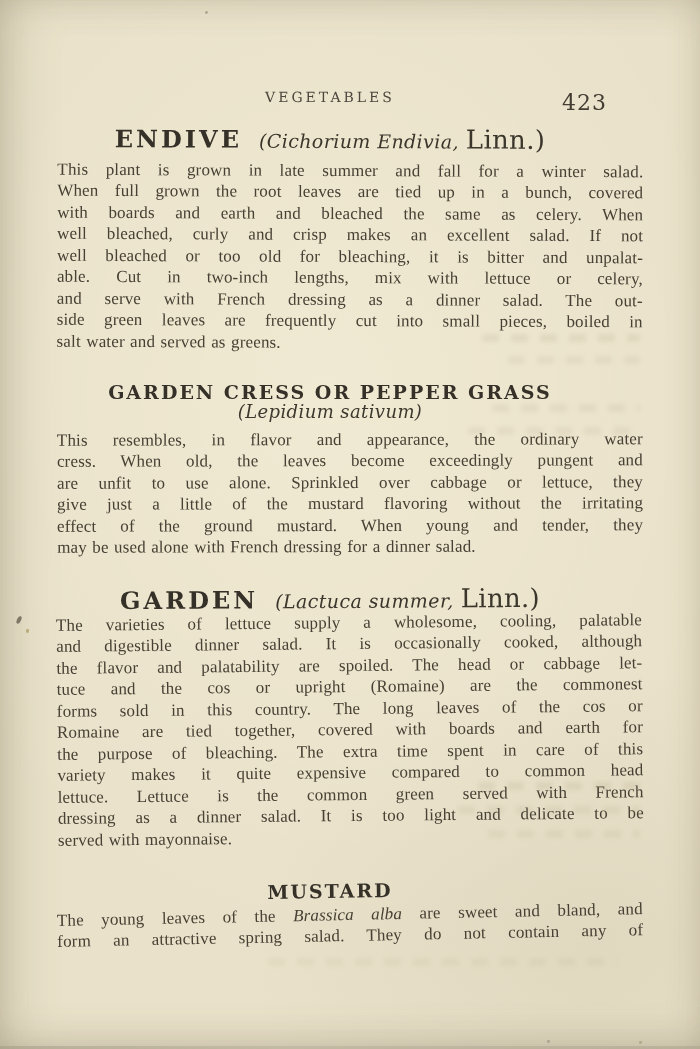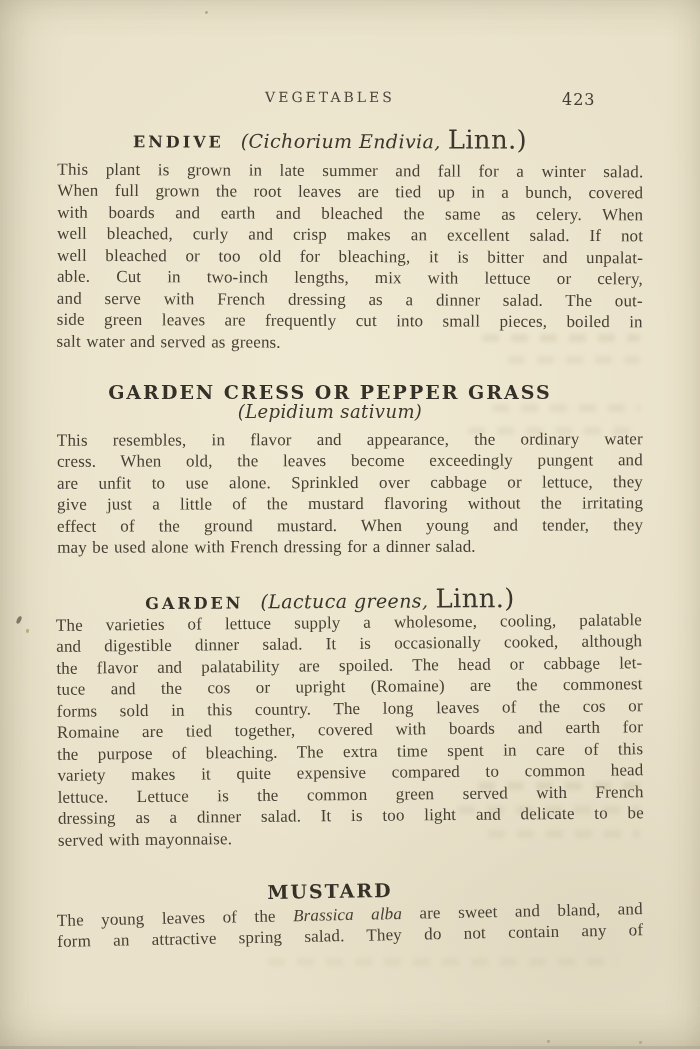--- a/index.html
+++ b/index.html
@@ -28,29 +28,29 @@
     background:linear-gradient(90deg,#a39b85,#b8b09a 40%,#aaa28c);
     opacity:.55;
   }
 
   .running-header{
     position:absolute;top:89px;left:37px;width:586px;text-align:center;
     font-size:14px;letter-spacing:3px;color:#4c463c;transform:rotate(.1deg);
     font-family:"DejaVu Serif",serif;
   }
   .page-number{
-    position:absolute;top:90px;left:562px;font-size:16px;color:#433d33;
+    position:absolute;top:90px;left:562px;font-size:22px;color:#433d33;
     font-family:"DejaVu Serif",serif;letter-spacing:1px;
   }
 
   .sec-heading{
     position:absolute;left:37px;width:586px;text-align:center;color:#353028;
     font-family:"DejaVu Serif",serif;white-space:nowrap;
   }
-  .h-title{font-weight:700;font-size:16px;letter-spacing:3px;}
+  .h-title{font-weight:700;font-size:24px;letter-spacing:3px;}
   .h-title.md{font-size:19px;letter-spacing:2px;}
   .h-latin{font-style:italic;font-size:19px;font-weight:400;letter-spacing:.4px;margin-left:17px;color:#3b362c;text-align:center;}
   .h-auth{font-size:26px;font-weight:400;letter-spacing:.3px;margin-left:7px;color:#3b362c;}
   .h-sub{
     position:absolute;left:37px;width:586px;text-align:center;
     font-style:italic;font-size:18px;color:#3d382e;letter-spacing:.4px;
     font-family:"DejaVu Serif",serif;
   }
 
   .para{position:absolute;left:57px;width:586px;color:#49422f;}
@@ -98,21 +98,21 @@
 
   <div class="para" style="top:429px;transform:rotate(-.15deg);">
     <div class="line">This resembles, in flavor and appearance, the ordinary water</div>
     <div class="line">cress.  When old, the leaves become exceedingly pungent and</div>
     <div class="line">are unfit to use alone.  Sprinkled over cabbage or lettuce, they</div>
     <div class="line">give just a little of the mustard flavoring without the irritating</div>
     <div class="line">effect of the ground mustard.  When young and tender, they</div>
     <div class="line end">may be used alone with French dressing for a dinner salad.</div>
   </div>
 
-  <h2 class="sec-heading" style="top:584px;transform:rotate(-.3deg);margin:0;"><span class="h-title">GARDEN</span><span class="h-latin">(Lactuca greens,</span><span class="h-auth">Linn.)</span></h2>
+  <h2 class="sec-heading" style="top:584px;transform:rotate(-.3deg);margin:0;"><span class="h-title">GARDEN</span><span class="h-latin">(Lactuca summer,</span><span class="h-auth">Linn.)</span></h2>
 
   <div class="para" style="top:612px;transform:rotate(-.55deg);">
     <div class="line">The varieties of lettuce supply a wholesome, cooling, palatable</div>
     <div class="line">and digestible dinner salad.  It is occasionally cooked, although</div>
     <div class="line">the flavor and palatability are spoiled.  The head or cabbage let-</div>
     <div class="line">tuce and the cos or upright (Romaine) are the commonest</div>
     <div class="line">forms sold in this country.  The long leaves of the cos or</div>
     <div class="line">Romaine are tied together, covered with boards and earth for</div>
     <div class="line">the purpose of bleaching.  The extra time spent in care of this</div>
     <div class="line">variety makes it quite expensive compared to common head</div>

